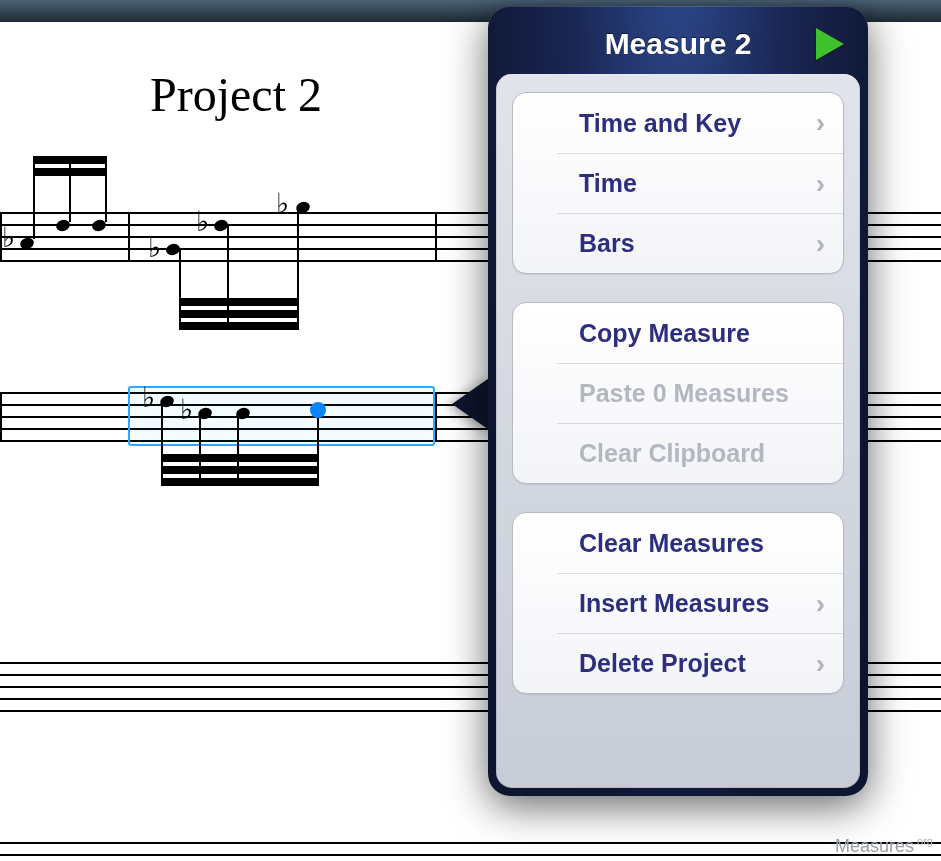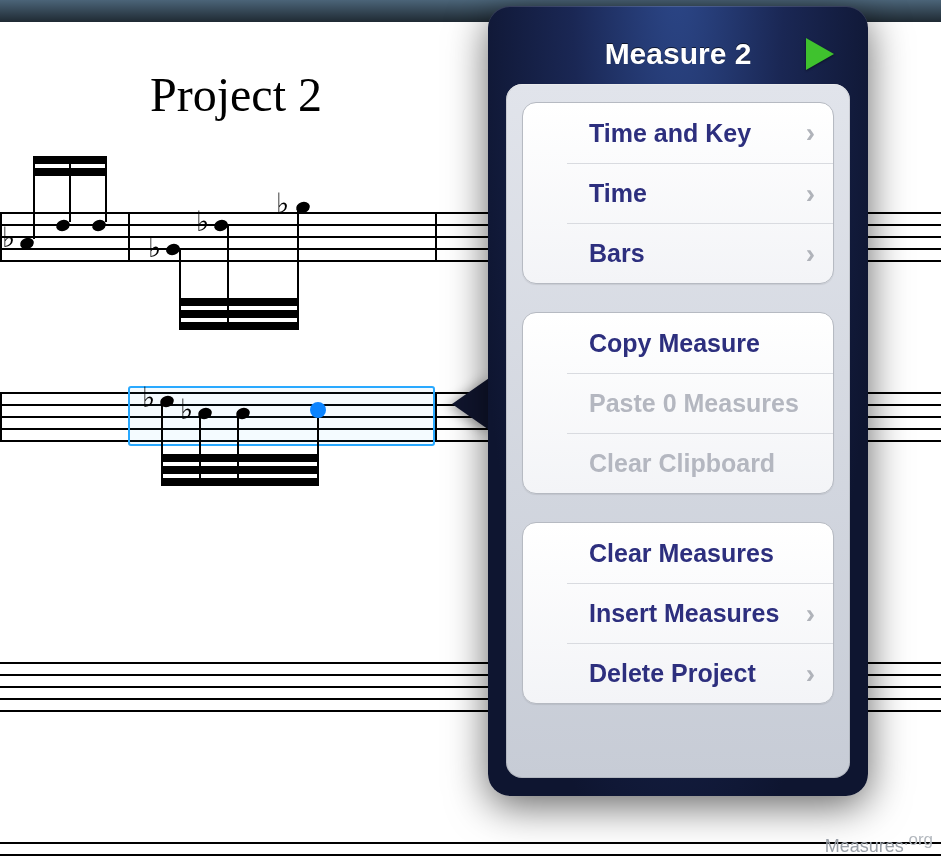--- a/index.html
+++ b/index.html
@@ -90,21 +90,21 @@
 
   
   .popover {
     position: absolute;
     left: 488px; top: 6px;
     width: 380px;
     height: 790px;
     background: radial-gradient(ellipse at 50% -10%, #2d498c 0%, #1a2754 40%, #0e1530 80%);
     border-radius: 22px;
     box-shadow: 0 10px 40px rgba(0,0,0,0.6), inset 0 1px 0 rgba(255,255,255,0.15);
-    padding: 18px;
+    padding: 8px;
   }
   .popover-arrow {
     position: absolute;
     left: 452px; top: 376px;
     width: 0; height: 0;
     border-top: 28px solid transparent;
     border-bottom: 28px solid transparent;
     border-right: 40px solid #10152e;
     filter: drop-shadow(-4px 2px 6px rgba(0,0,0,0.35));
   }
@@ -169,21 +169,21 @@
     font-weight: 700;
   }
 
   .watermark {
     position: absolute;
     right: 8px; bottom: 4px;
     font-size: 18px;
     color: #9aa0a8;
     font-family: "Helvetica Neue", Arial, sans-serif;
   }
-  .watermark .org { font-size: 17px; vertical-align: super; color:#b3b8be;}
+  .watermark .org { font-size: 11px; vertical-align: super; color:#b3b8be;}
 </style>
 </head>
 <body>
 
 <div class="topbar"></div>
 
 <div class="score">
 
   <div class="title">Project 2</div>
 

